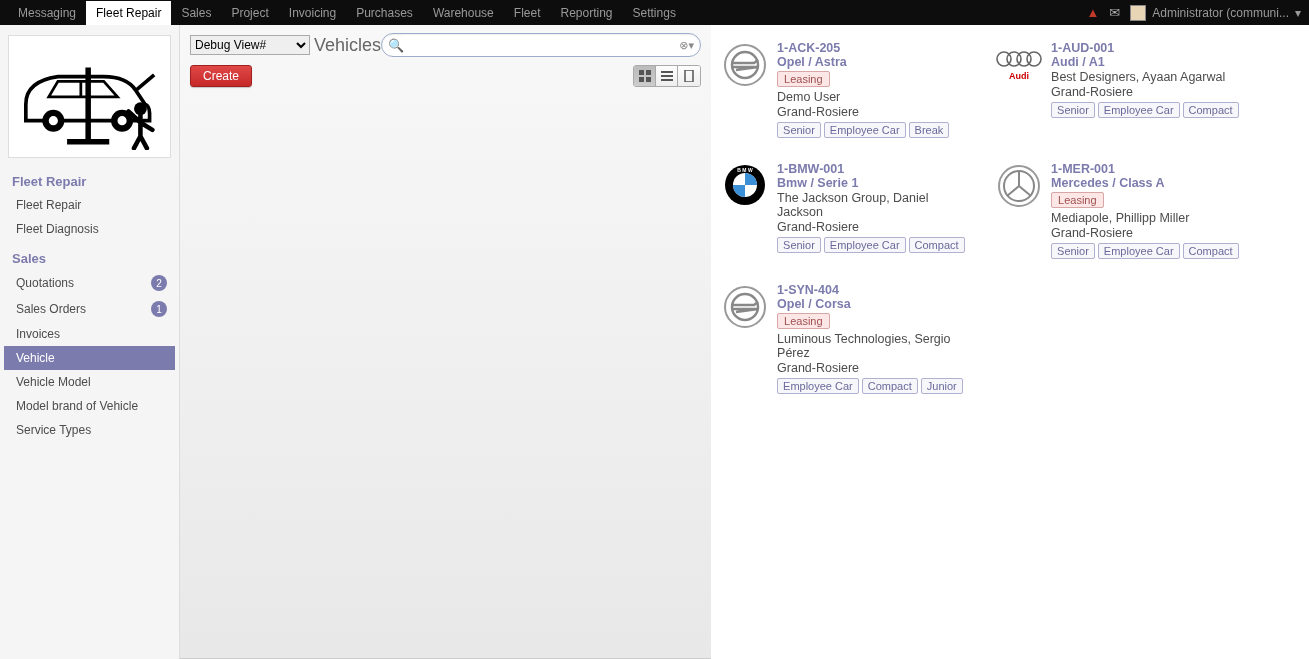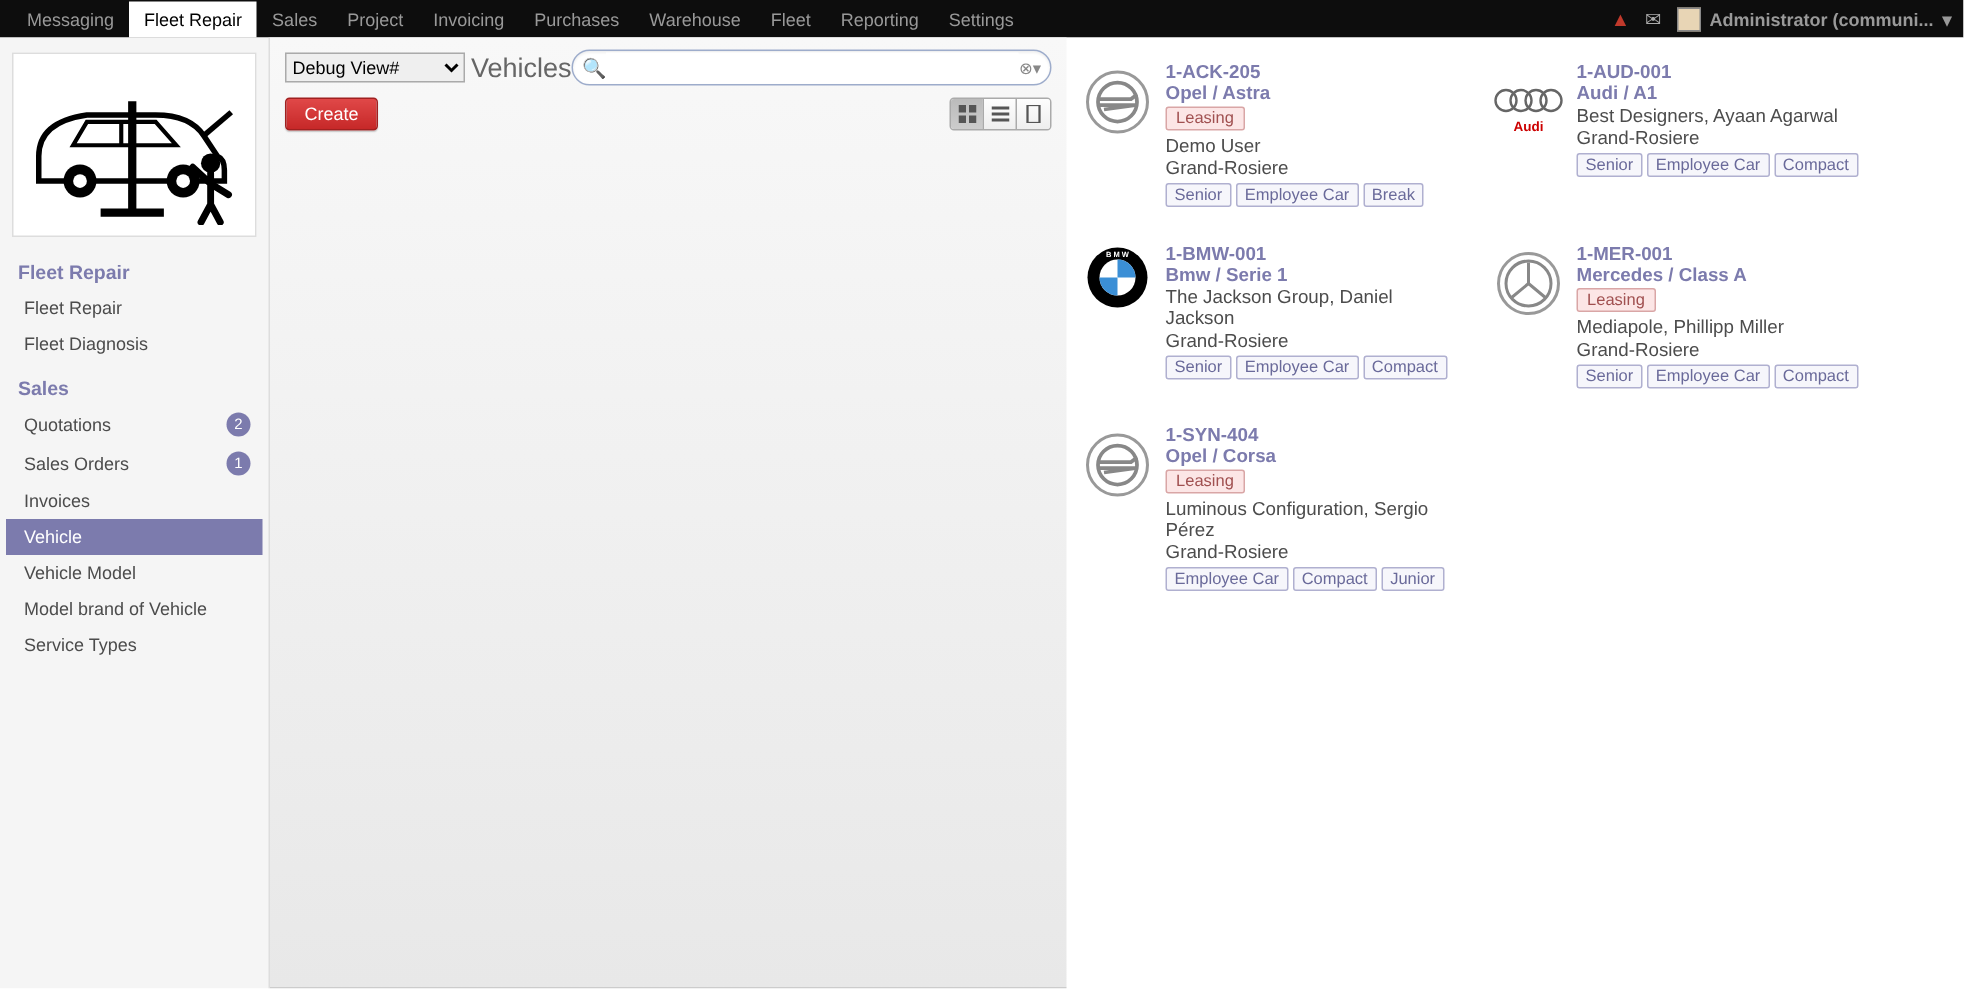--- a/index.html
+++ b/index.html
@@ -5,21 +5,21 @@
   * { box-sizing: border-box; margin: 0; padding: 0; }
   body { font-family: Arial, Helvetica, sans-serif; font-size: 13px; color: #4c4c4c; background: #fff; }
   
   
   .topnav { background: #0d0d0d; height: 25px; display: flex; align-items: center; padding: 0 8px; justify-content: space-between; }
   .topnav-left { display: flex; gap: 0; }
   .topnav-item { color: #999; padding: 5px 10px; font-size: 12px; cursor: pointer; }
   .topnav-item.active { background: #fff; color: #000; }
   .topnav-right { display: flex; align-items: center; gap: 10px; }
   .topnav-icon { color: #aaa; font-size: 13px; cursor: pointer; }
-  .topnav-user { color: #999; font-size: 12px; display: flex; align-items: center; gap: 6px; cursor: pointer; font-weight: bold; }
+  .topnav-user { color: #999; font-size: 12px; display: flex; align-items: center; gap: 6px; cursor: pointer; }
   .avatar-sq { width: 16px; height: 16px; background: #e8d5b5; border: 1px solid #888; }
   
   
   .main-layout { display: flex; height: calc(100vh - 25px); }
   
   
   .sidebar { width: 180px; background: #f5f5f5; border-right: 1px solid #ddd; padding: 10px 4px; overflow-y: auto; }
   .sidebar-logo { background: #fff; border: 1px solid #ddd; margin: 0 4px 12px 4px; padding: 4px; text-align: center; }
   .sidebar-logo svg { width: 150px; height: 110px; }
   .sidebar-section { color: #7c7bad; font-weight: bold; font-size: 13px; padding: 4px 8px; margin-top: 6px; }
@@ -53,21 +53,21 @@
   }
   .view-switcher { display: flex; border: 1px solid #aaa; border-radius: 3px; overflow: hidden; }
   .vs-btn { width: 22px; height: 20px; background: linear-gradient(#fdfdfd,#eee); display:flex; align-items:center; justify-content:center; cursor:pointer; border-right:1px solid #aaa; }
   .vs-btn:last-child { border-right:none;}
   .vs-btn.active { background: linear-gradient(#bbb,#ccc); }
   .vs-btn svg { width:12px; height:12px; }
 
   
   .cards-wrap { padding: 10px 6px; display: flex; flex-wrap: wrap; align-content: flex-start; gap: 12px; }
   .card { width: 262px; display: flex; gap: 8px; padding: 4px; margin: 2px 0; }
-  .card-logo { width: 48px; height: 48px; display:flex; align-items:flex-end; justify-content:center; flex-shrink:0;}
+  .card-logo { width: 48px; height: 48px; display:flex; align-items:center; justify-content:center; flex-shrink:0;}
   .card-body { flex: 1; }
   .card-plate { color: #7c7bad; font-weight: bold; font-size: 12.5px; cursor:pointer; }
   .card-model { color: #7c7bad; font-weight: bold; font-size: 12.5px; cursor:pointer; }
   .leasing-badge { display: inline-block; font-size: 11px; border: 1px solid #d9a6a6; background: #fce6e6; color: #a05050; padding: 1px 6px; border-radius: 2px; margin: 2px 0;}
   .card-line { font-size: 12.5px; color: #4c4c4c; margin: 1px 0;}
   .tag-row { display: flex; flex-wrap: wrap; gap: 3px; margin-top: 3px; }
   .tag { font-size: 11px; border: 1px solid #b0b0d0; color: #6a6a9a; background: #f6f6fb; padding: 1px 5px; border-radius: 2px;}
   
   
   .logo-circle { width:42px; height:42px; border:2px solid #999; border-radius:50%; position:relative; display:flex; align-items:center; justify-content:center; }
@@ -277,21 +277,21 @@
         </div>
         <div class="card">
           <div class="card-logo">
             <div class="logo-circle">
               <svg width="34" height="34" viewBox="0 0 34 34">
                 <circle cx="17" cy="17" r="13" fill="none" stroke="#888" stroke-width="2.5"></circle>
                 <path d="M4 15 L26 15 L30 12 M8 22 L30 19 L4 19" stroke="#888" stroke-width="2.5" fill="none"></path>
               </svg>
             </div>
           </div>
-          <div class="card-body"><div class="card-plate">1-SYN-404</div><div class="card-model">Opel / Corsa</div><span class="leasing-badge">Leasing</span><br><div class="card-line">Luminous Configuration, Sergio Pérez</div><div class="card-line">Grand-Rosiere</div><div class="tag-row">
+          <div class="card-body"><div class="card-plate">1-SYN-404</div><div class="card-model">Opel / Corsa</div><span class="leasing-badge">Leasing</span><br><div class="card-line">Luminous Technologies, Sergio Pérez</div><div class="card-line">Grand-Rosiere</div><div class="tag-row">
               <span class="tag">Employee Car</span>
               <span class="tag">Compact</span>
               <span class="tag">Junior</span>
             </div></div>
         </div>
       </div>
   </div>
 </div>
 
 </body></html>

